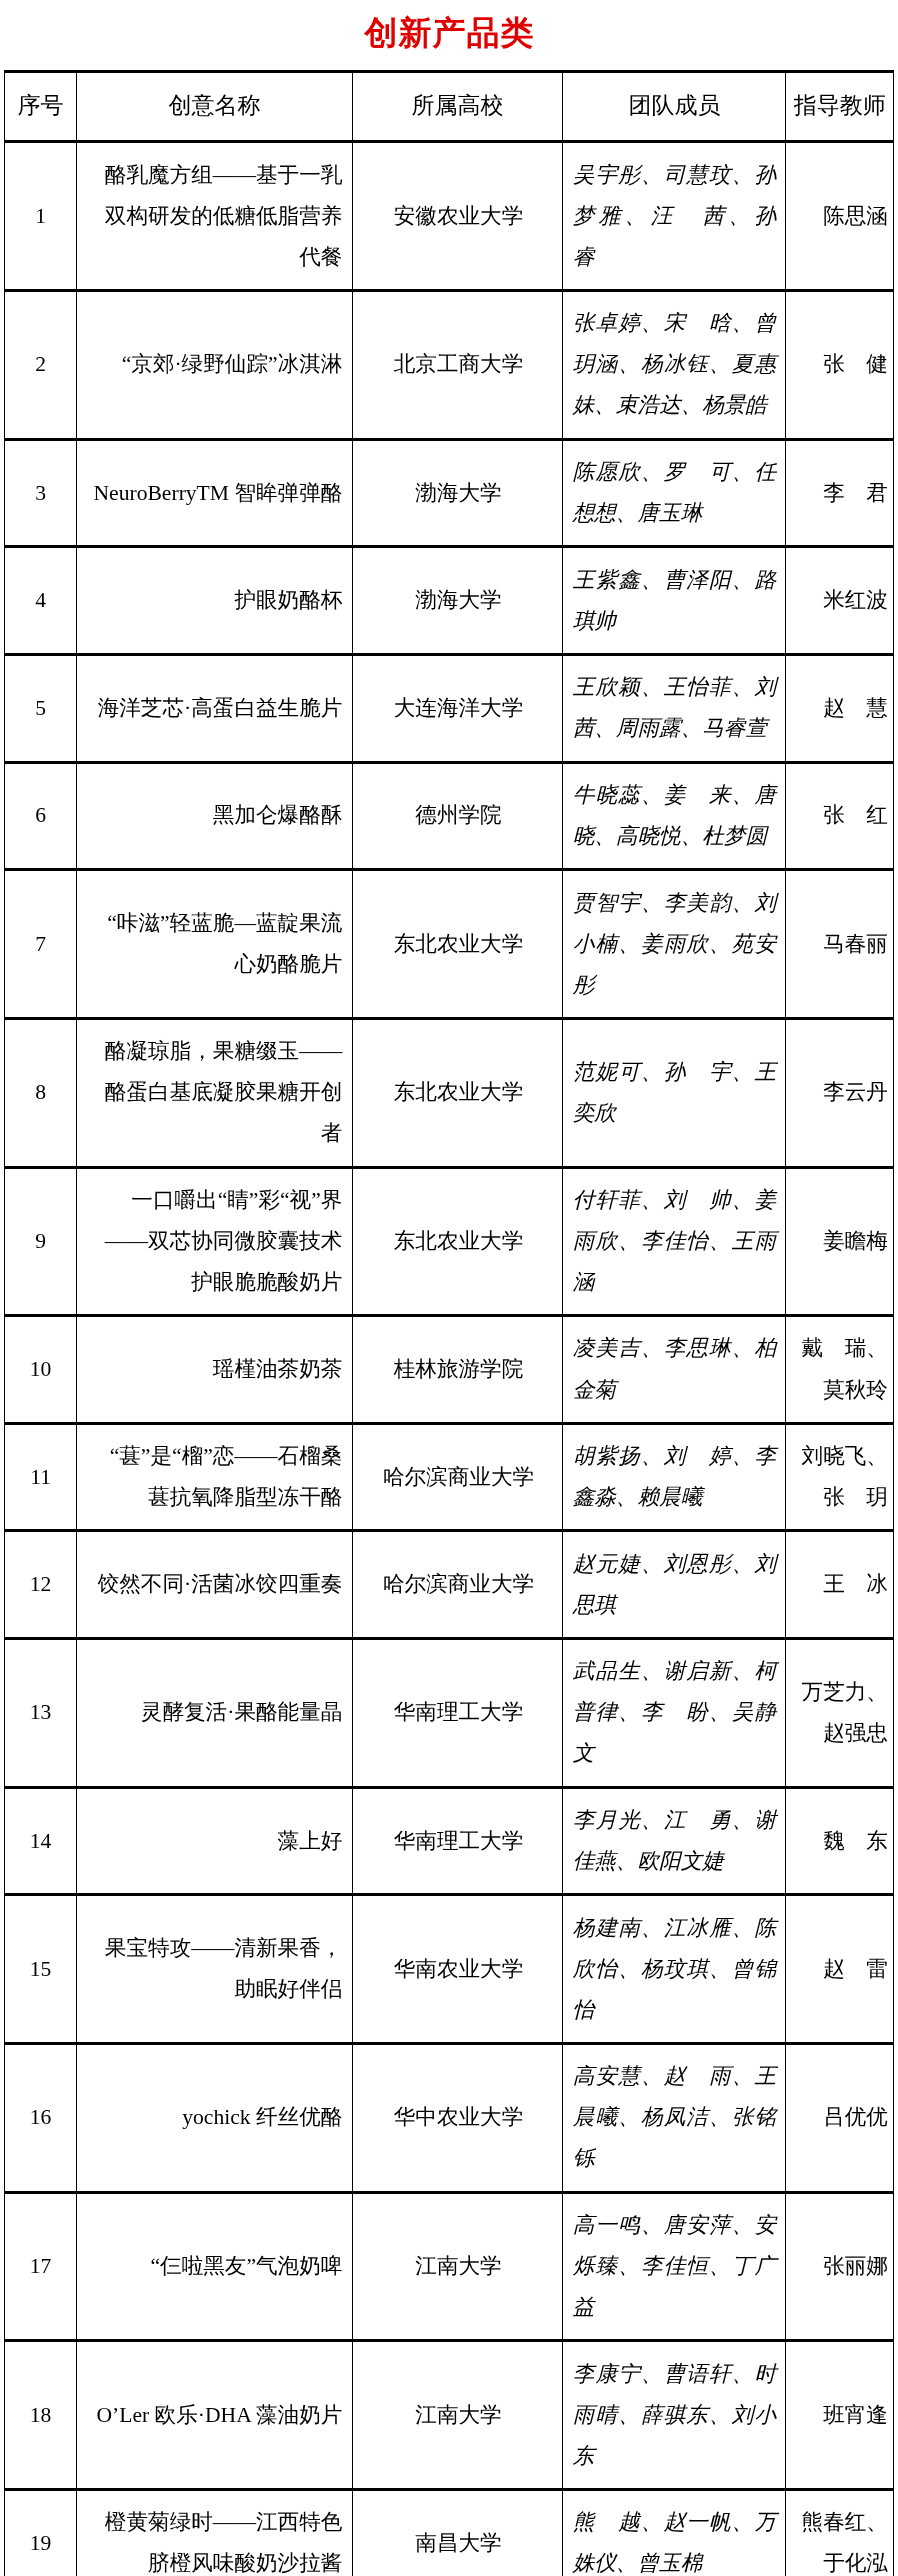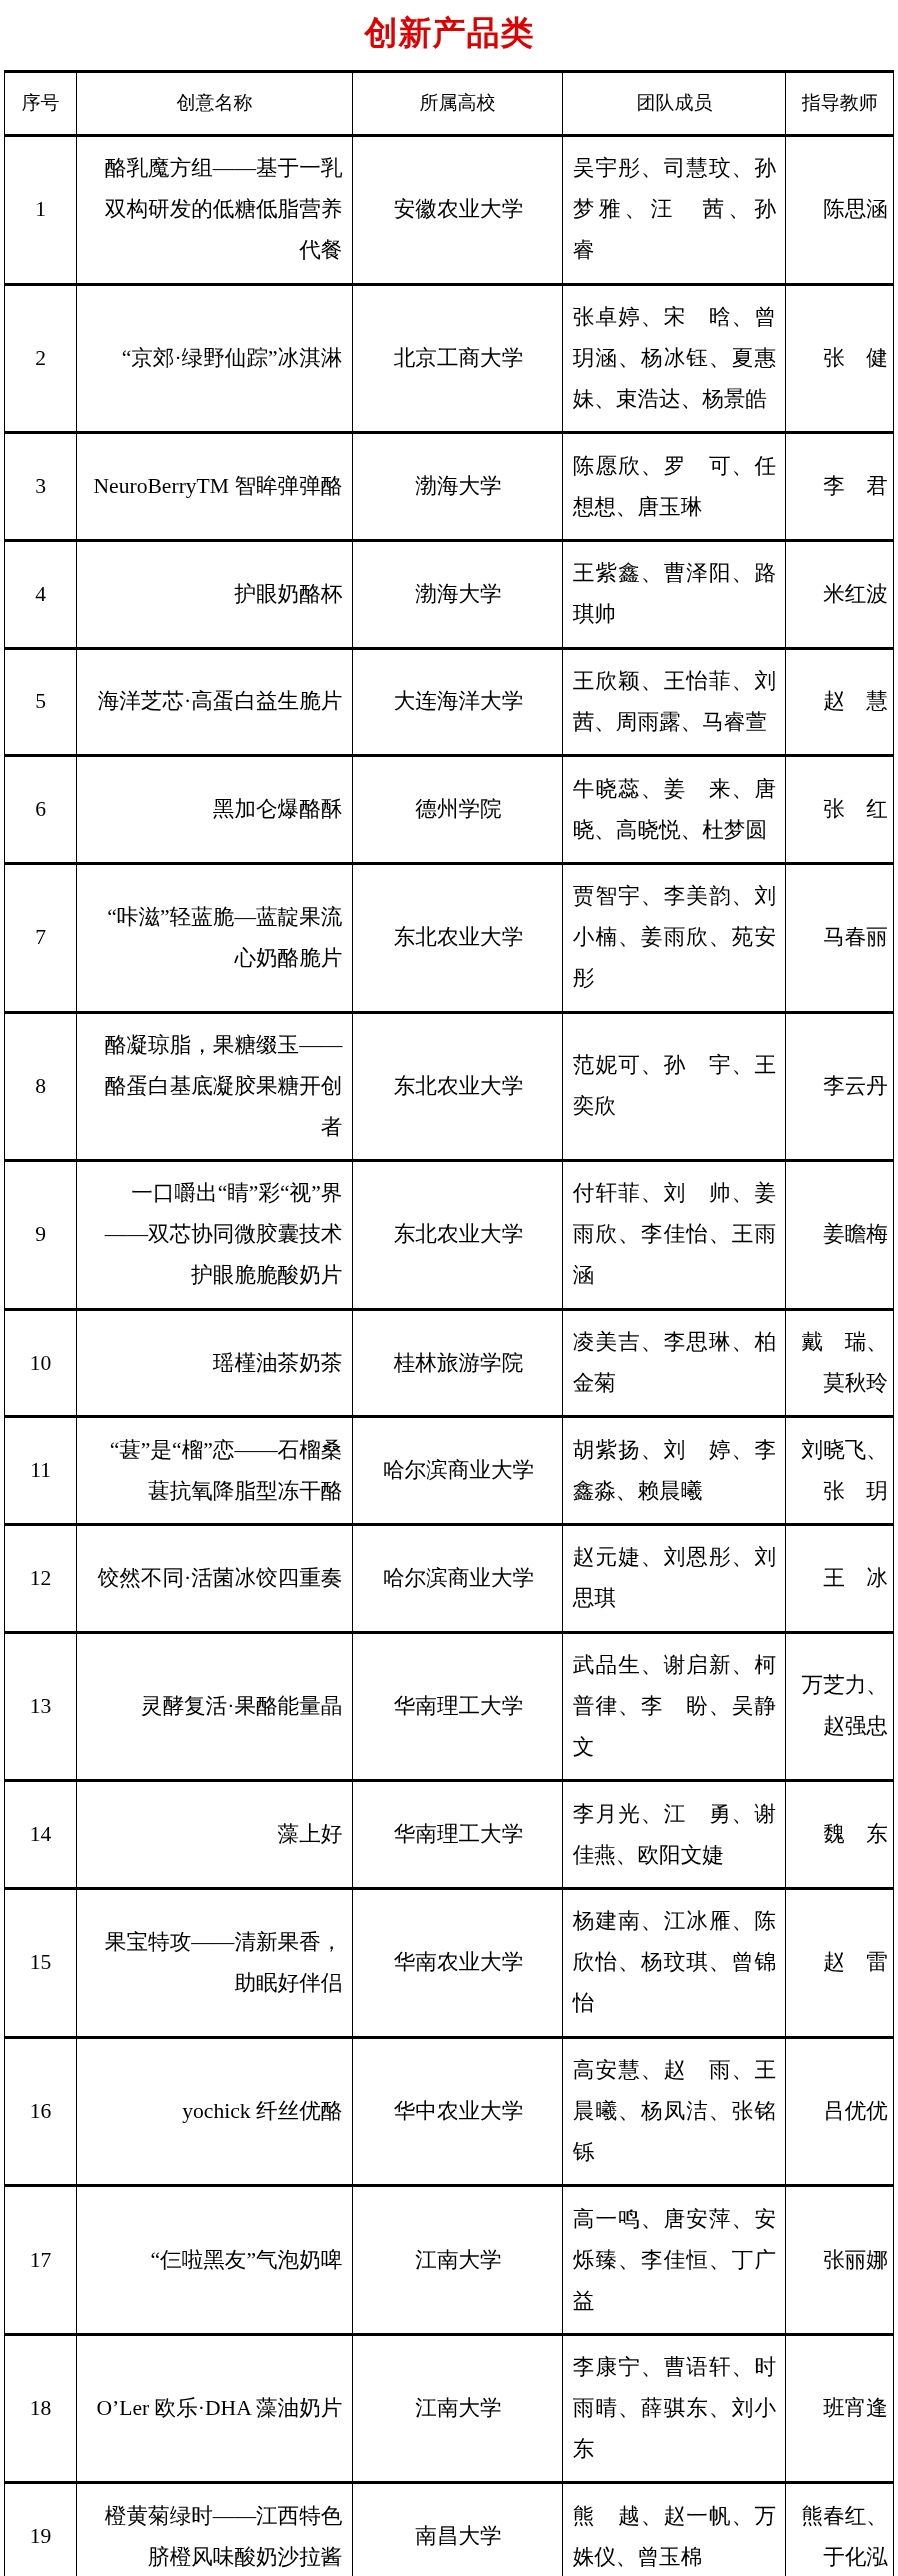--- a/index.html
+++ b/index.html
@@ -39,39 +39,40 @@
     border-top: 3.1px solid #000;
     border-bottom: 3.1px solid #000;
     font-weight: normal;
     font-size: 21.6px;
     line-height: 1.9;
     vertical-align: middle;
     padding: 11.3px 9.3px;
     word-break: break-word;
   }
   thead th {
-    font-size: 19px;
+    font-size: 23px;
     padding: 15.5px 6.2px;
     line-height: 1.6;
   }
   td.cell-no {
     text-align: center;
     font-family: "Liberation Serif", "DejaVu Serif", serif;
   }
   td.cell-name {
     text-align: right;
     padding-left: 12.4px;
   }
   td.cell-uni {
     text-align: center;
     padding-left: 11.3px;
   }
   td.cell-team {
     text-align: justify;
     text-align-last: left;
+    font-style: italic;
   }
   td.cell-adv {
     text-align: right;
     padding-left: 5.2px;
     padding-right: 5.2px;
   }
 </style>
 </head>
 <body>
 

